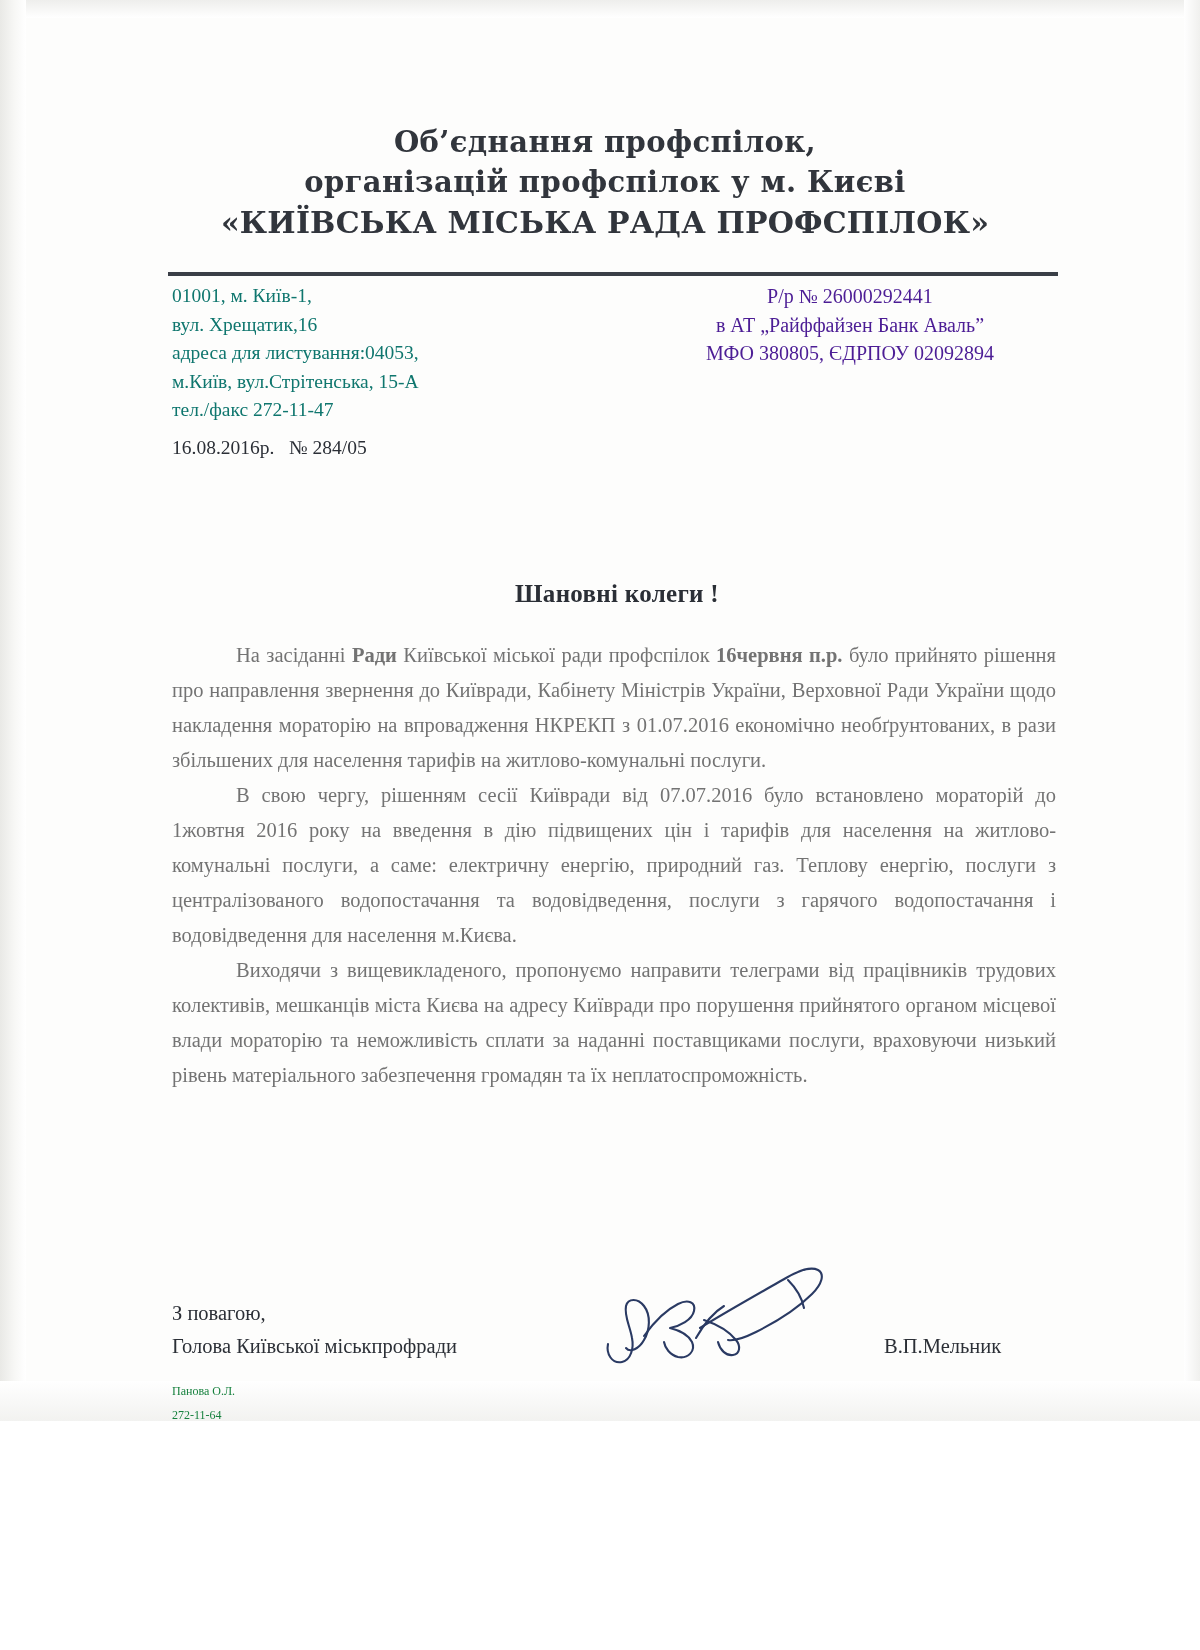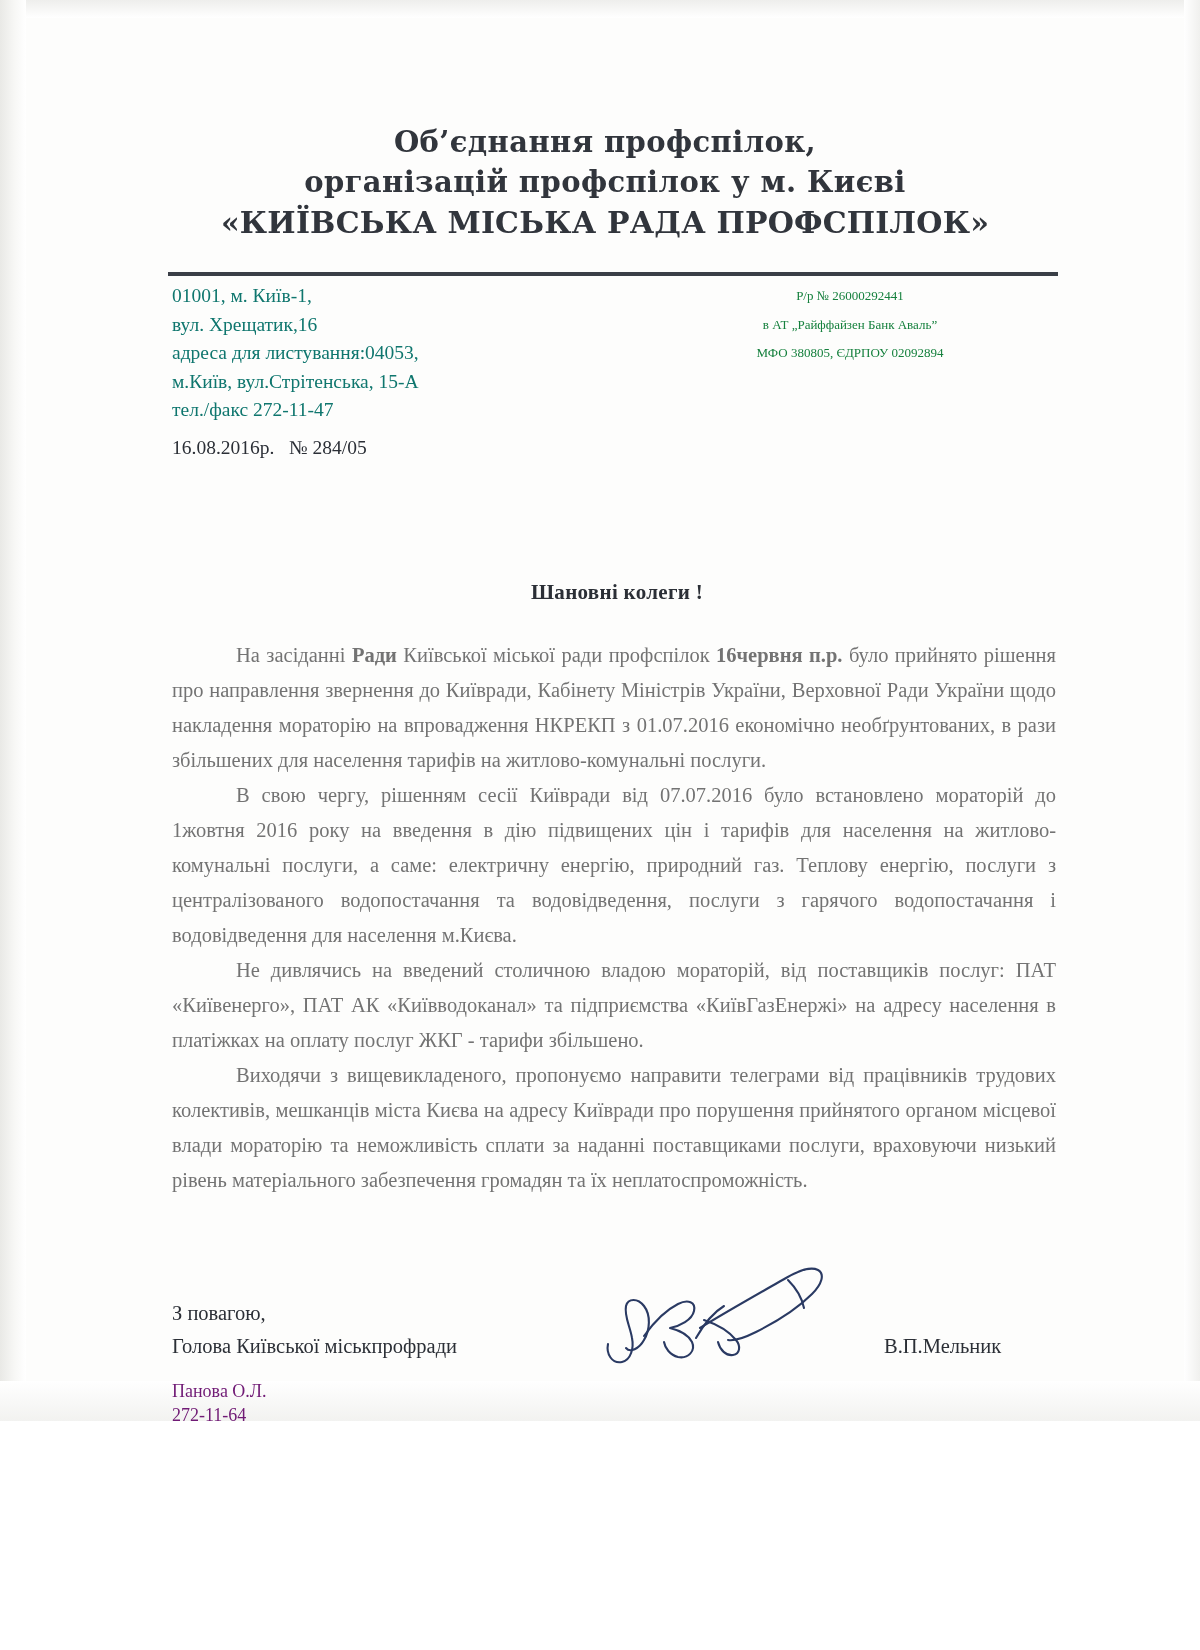--- a/index.html
+++ b/index.html
@@ -82,24 +82,24 @@
     width: 430px;
     font-size: 19.5px;
     line-height: 28.5px;
     color: #0f766e;
   }
   .contact-right {
     position: absolute;
     left: 640px;
     top: 282px;
     width: 420px;
-    font-size: 13px;
+    font-size: 20px;
     line-height: 28.5px;
     text-align: center;
-    color: #15803d;
+    color: #4c1d95;
   }
 
   
   .docref {
     position: absolute;
     left: 172px;
     top: 434px;
     font-size: 19.5px;
     line-height: 28px;
     white-space: pre;
@@ -117,21 +117,21 @@
   }
 
   
   .salutation {
     position: absolute;
     left: 172px;
     top: 580px;
     width: 890px;
     text-align: center;
     font-weight: bold;
-    font-size: 21px;
+    font-size: 25px;
     letter-spacing: 0.3px;
   }
 
   
   .body {
     position: absolute;
     left: 172px;
     top: 638px;
     width: 884px;
     font-size: 20.5px;
@@ -169,23 +169,23 @@
     top: 1258px;
     width: 260px;
     height: 120px;
   }
 
   
   .executor {
     position: absolute;
     left: 172px;
     top: 1379px;
-    font-size: 18px;
+    font-size: 12px;
     line-height: 24px;
-    color: #701a75;
+    color: #15803d;
   }
 </style>
 </head>
 <body>
 
 <div class="page">
 
   <div class="scan-edge-top"></div>
   <div class="scan-edge-left"></div>
   <div class="scan-edge-right"></div>
@@ -214,21 +214,20 @@
   </div>
 
   <div class="docref">16.08.2016р.   № 284/05</div>
 
 
   <div class="salutation">Шановні колеги !</div>
 
   <div class="body">
     <p><span>На засіданні </span><b>Ради</b><span> Київської міської ради профспілок </span><b>16червня п.р.</b><span> було прийнято рішення про  направлення звернення до Київради,  Кабінету Міністрів України, Верховної Ради України  щодо накладення мораторію на впровадження НКРЕКП з 01.07.2016 економічно необґрунтованих, в рази збільшених для населення тарифів на житлово-комунальні послуги.</span></p>
     <p>В свою чергу, рішенням сесії   Київради від 07.07.2016 було встановлено мораторій до 1жовтня 2016 року на введення в дію підвищених цін і тарифів для населення на житлово-комунальні послуги, а саме: електричну енергію, природний газ. Теплову енергію, послуги з централізованого водопостачання та водовідведення, послуги з гарячого водопостачання і водовідведення для населення м.Києва.</p>
-    <p>Не дивлячись на введений столичною владою мораторій, від поставщиків  послуг: ПАТ «Київенерго», ПАТ АК «Київводоканал» та підприємства «КиївГазЕнержі»  на адресу населення в платіжках на оплату послуг ЖКГ - тарифи збільшено.</p>
     <p>Виходячи з вищевикладеного, пропонуємо направити телеграми від працівників  трудових колективів, мешканців міста Києва на адресу Київради про порушення прийнятого органом місцевої влади мораторію та неможливість сплати за наданні поставщиками послуги, враховуючи низький рівень матеріального забезпечення громадян та їх неплатоспроможність.</p>
   </div>
 
   <div class="closing">
     <div>З повагою,</div>
     <div>Голова Київської міськпрофради</div>
   </div>
 
   <svg class="signature" viewBox="0 0 260 120">
     <g fill="none" stroke="#2a3a63" stroke-width="2.1" stroke-linecap="round" stroke-linejoin="round">

